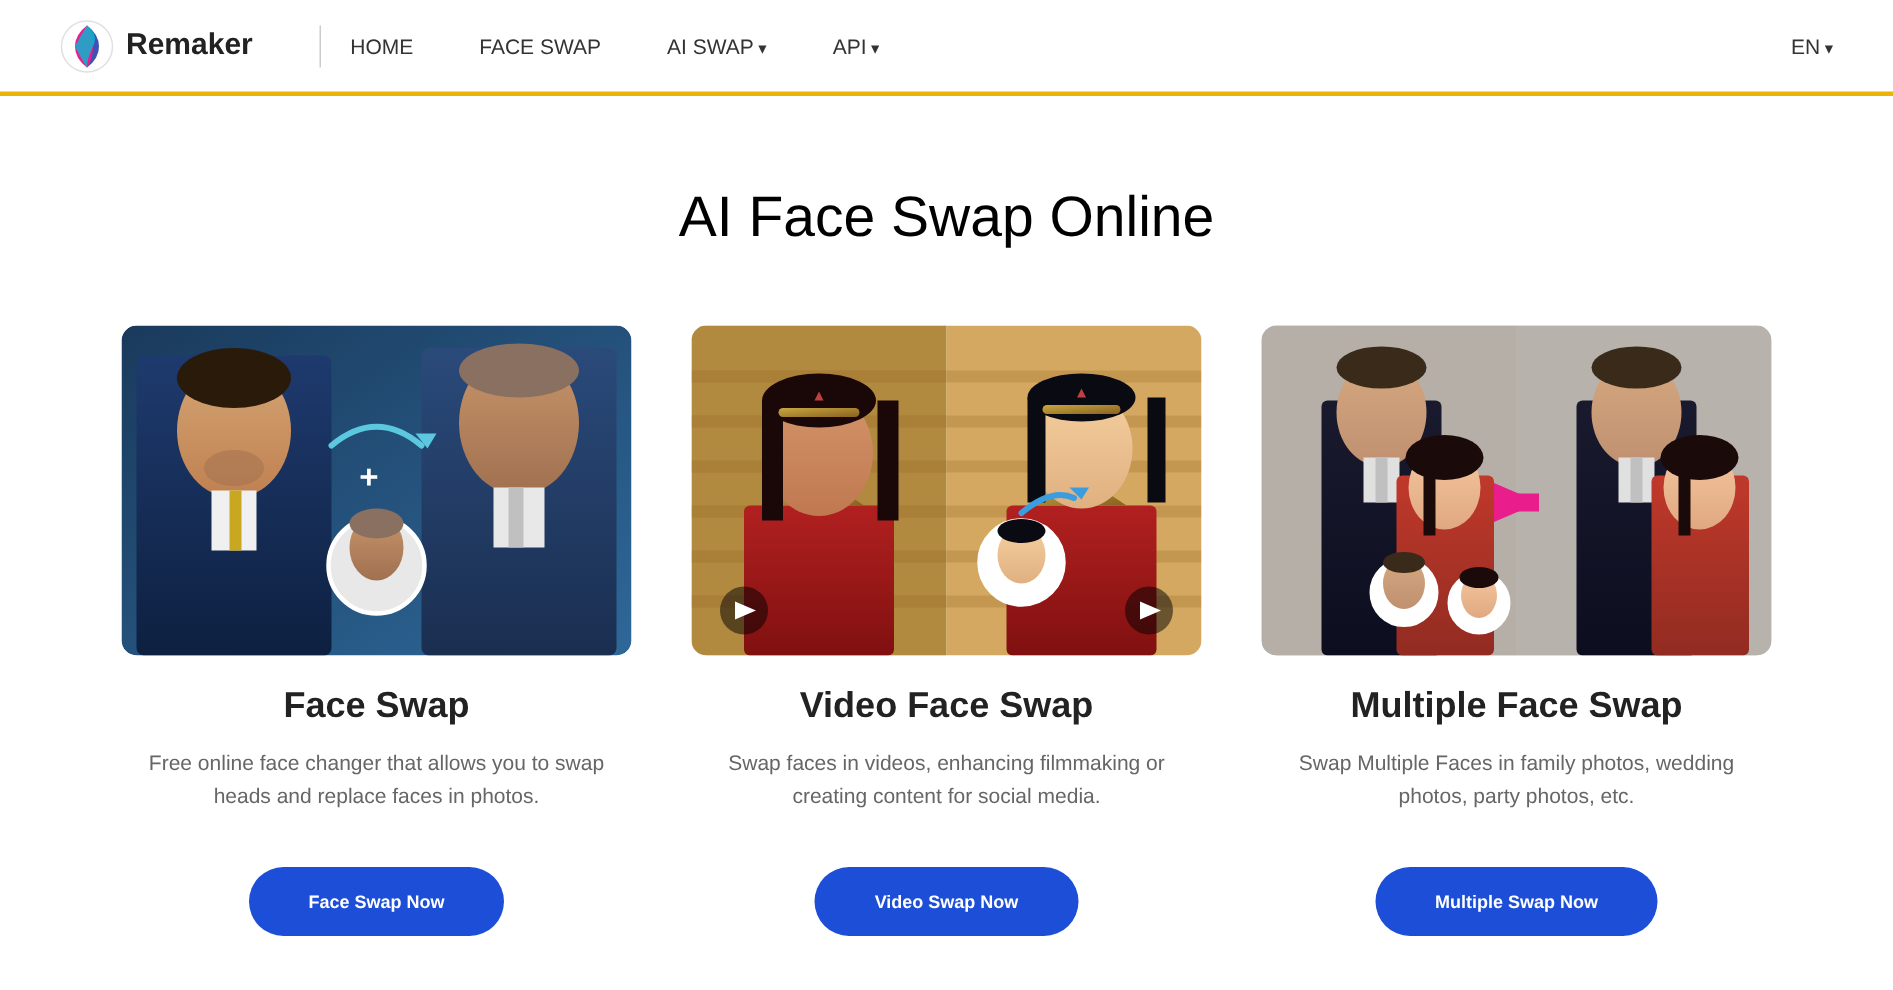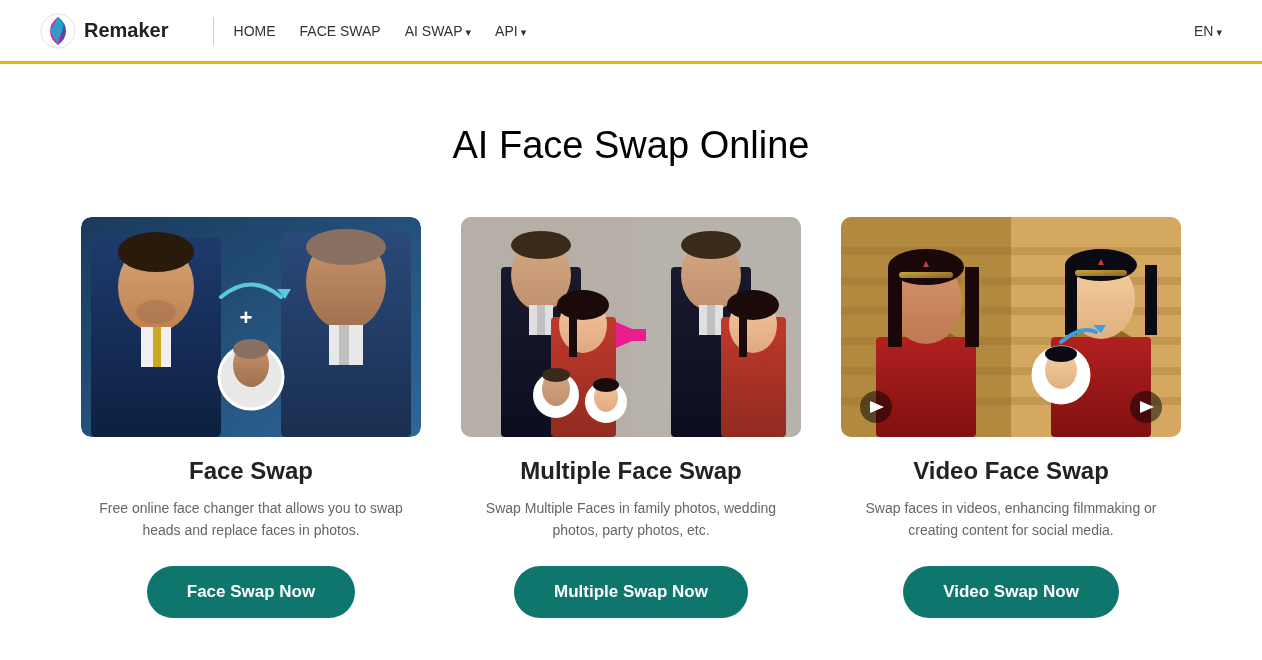--- a/index.html
+++ b/index.html
@@ -31,21 +31,21 @@
     }
     .divider {
       width: 1px;
       height: 28px;
       background: #ccc;
       margin: 0 20px;
     }
     nav {
       display: flex;
       align-items: center;
-      gap: 24px;
+      gap: 44px;
     }
     .nav-item {
       font-size: 14px;
       font-weight: 500;
       color: #333;
       cursor: pointer;
       text-decoration: none;
     }
     .nav-item.with-arrow::after {
       content: ' ▾';
@@ -113,30 +113,31 @@
     }
     .card-desc {
       font-size: 14px;
       color: #666;
       text-align: center;
       line-height: 1.6;
       margin-bottom: 24px;
       padding: 0 10px;
     }
     .card-btn {
-      background: #0f766e;
+      background: #1d4ed8;
       color: #fff;
       border: none;
       border-radius: 50px;
       padding: 16px 40px;
-      font-size: 17px;
+      font-size: 12px;
       font-weight: 600;
       cursor: pointer;
       transition: background 0.2s;
       white-space: nowrap;
+      margin-top: 12px;
     }
   </style>
 </head>
 <body>
 
 <header class="header">
   <div class="logo-area">
     <svg class="logo-icon" viewBox="0 0 36 36" fill="none" xmlns="http://www.w3.org/2000/svg">
       <circle cx="18" cy="18" r="17" stroke="#e0e0e0" stroke-width="1"></circle>
       <path d="M18 4 Q26 10 26 18 Q26 26 18 32 Q14 26 14 18 Q14 10 18 4Z" fill="#3f51b5"></path>
@@ -219,20 +220,104 @@
         <text x="165" y="108" font-size="22" fill="white" font-weight="bold" text-anchor="middle">+</text>
       </svg>
       <h2 class="card-title">Face Swap</h2>
       <p class="card-desc">Free online face changer that allows you to swap heads and replace faces in photos.</p>
       <button class="card-btn">Face Swap Now</button>
     </div>
 
     <div class="card">
       <svg class="card-svg" viewBox="0 0 340 220" xmlns="http://www.w3.org/2000/svg">
         <defs>
+          <linearGradient id="gold1" x1="0%" y1="0%" x2="100%" y2="100%">
+            <stop offset="0%" style="stop-color:#c8a840"></stop>
+            <stop offset="100%" style="stop-color:#8a6020"></stop>
+          </linearGradient>
+          <linearGradient id="womanSkin2" x1="0%" y1="0%" x2="0%" y2="100%">
+            <stop offset="0%" style="stop-color:#d4956a"></stop>
+            <stop offset="100%" style="stop-color:#c07850"></stop>
+          </linearGradient>
+          <linearGradient id="asianSkin" x1="0%" y1="0%" x2="0%" y2="100%">
+            <stop offset="0%" style="stop-color:#f5d0a0"></stop>
+            <stop offset="100%" style="stop-color:#e0b080"></stop>
+          </linearGradient>
+          <linearGradient id="armorRed" x1="0%" y1="0%" x2="0%" y2="100%">
+            <stop offset="0%" style="stop-color:#b22020"></stop>
+            <stop offset="100%" style="stop-color:#801010"></stop>
+          </linearGradient>
+        </defs>
+
+        <rect x="0" y="0" width="170" height="220" fill="#a88040" rx="10 0 0 10"></rect>
+
+        <rect x="0" y="0" width="170" height="220" fill="#c8a040" opacity="0.3" rx="10 0 0 10"></rect>
+
+        <rect x="0" y="30" width="170" height="8" fill="#a07030" opacity="0.4"></rect>
+        <rect x="0" y="60" width="170" height="8" fill="#a07030" opacity="0.4"></rect>
+        <rect x="0" y="90" width="170" height="8" fill="#a07030" opacity="0.4"></rect>
+        <rect x="0" y="120" width="170" height="8" fill="#a07030" opacity="0.4"></rect>
+        <rect x="0" y="150" width="170" height="8" fill="#a07030" opacity="0.4"></rect>
+        <rect x="0" y="180" width="170" height="8" fill="#a07030" opacity="0.4"></rect>
+
+        <rect x="35" y="120" width="100" height="100" fill="url(#armorRed)" rx="4"></rect>
+
+        <path d="M 55 120 L 85 100 L 115 120 Z" fill="url(#gold1)"></path>
+
+        <ellipse cx="85" cy="85" rx="36" ry="42" fill="url(#womanSkin2)"></ellipse>
+
+        <ellipse cx="85" cy="50" rx="38" ry="18" fill="#1a0808"></ellipse>
+        <rect x="47" y="50" width="14" height="80" fill="#1a0808"></rect>
+        <rect x="124" y="50" width="14" height="80" fill="#1a0808"></rect>
+
+        <rect x="58" y="55" width="54" height="6" fill="url(#gold1)" rx="3"></rect>
+        <polygon points="82,50 88,50 85,44" fill="#c04040"></polygon>
+
+        <circle cx="35" cy="190" r="16" fill="rgba(0,0,0,0.5)"></circle>
+        <polygon points="29,184 29,196 43,190" fill="white"></polygon>
+
+        <rect x="170" y="0" width="170" height="220" fill="#d4a860" rx="0 10 10 0"></rect>
+
+        <rect x="170" y="30" width="170" height="8" fill="#a07030" opacity="0.3"></rect>
+        <rect x="170" y="60" width="170" height="8" fill="#a07030" opacity="0.3"></rect>
+        <rect x="170" y="90" width="170" height="8" fill="#a07030" opacity="0.3"></rect>
+        <rect x="170" y="120" width="170" height="8" fill="#a07030" opacity="0.3"></rect>
+        <rect x="170" y="150" width="170" height="8" fill="#a07030" opacity="0.3"></rect>
+        <rect x="170" y="180" width="170" height="8" fill="#a07030" opacity="0.3"></rect>
+
+        <rect x="210" y="120" width="100" height="100" fill="url(#armorRed)" rx="4"></rect>
+        <path d="M 230 120 L 260 100 L 290 120 Z" fill="url(#gold1)"></path>
+
+        <ellipse cx="260" cy="82" rx="34" ry="40" fill="url(#asianSkin)"></ellipse>
+
+        <ellipse cx="260" cy="48" rx="36" ry="16" fill="#0a0a12"></ellipse>
+        <rect x="224" y="48" width="12" height="70" fill="#0a0a12"></rect>
+        <rect x="304" y="48" width="12" height="70" fill="#0a0a12"></rect>
+
+        <rect x="234" y="53" width="52" height="6" fill="url(#gold1)" rx="3"></rect>
+        <polygon points="257,48 263,48 260,42" fill="#c04040"></polygon>
+
+        <circle cx="220" cy="158" r="28" fill="white" stroke="white" stroke-width="3"></circle>
+        <ellipse cx="220" cy="153" rx="16" ry="19" fill="url(#asianSkin)"></ellipse>
+        <ellipse cx="220" cy="137" rx="16" ry="8" fill="#0a0a12"></ellipse>
+
+        <path d="M 220 125 Q 240 108 255 115" stroke="#3b9de0" stroke-width="4" fill="none" stroke-linecap="round"></path>
+        <polygon points="252,108 260,116 265,108" fill="#3b9de0"></polygon>
+
+        <circle cx="305" cy="190" r="16" fill="rgba(0,0,0,0.5)"></circle>
+        <polygon points="299,184 299,196 313,190" fill="white"></polygon>
+      </svg>
+      <h2 class="card-title">Video Face Swap</h2>
+      <p class="card-desc">Swap faces in videos, enhancing filmmaking or creating content for social media.</p>
+      <button class="card-btn">Video Swap Now</button>
+    </div>
+
+    <div class="card">
+      <svg class="card-svg" viewBox="0 0 340 220" xmlns="http://www.w3.org/2000/svg">
+        <defs>
           <linearGradient id="bg2" x1="0%" y1="0%" x2="100%" y2="0%">
             <stop offset="0%" style="stop-color:#b8b0a8"></stop>
             <stop offset="100%" style="stop-color:#c0bab2"></stop>
           </linearGradient>
           <linearGradient id="manSkin" x1="0%" y1="0%" x2="0%" y2="100%">
             <stop offset="0%" style="stop-color:#d4a880"></stop>
             <stop offset="100%" style="stop-color:#c09070"></stop>
           </linearGradient>
           <linearGradient id="womanSkin" x1="0%" y1="0%" x2="0%" y2="100%">
             <stop offset="0%" style="stop-color:#f5c8a0"></stop>
@@ -287,98 +372,14 @@
 
         <circle cx="145" cy="185" r="20" fill="white" stroke="white" stroke-width="2"></circle>
         <ellipse cx="145" cy="180" rx="12" ry="15" fill="url(#womanSkin)"></ellipse>
         <ellipse cx="145" cy="168" rx="13" ry="7" fill="#1a0a0a"></ellipse>
       </svg>
       <h2 class="card-title">Multiple Face Swap</h2>
       <p class="card-desc">Swap Multiple Faces in family photos, wedding photos, party photos, etc.</p>
       <button class="card-btn">Multiple Swap Now</button>
     </div>
 
-    <div class="card">
-      <svg class="card-svg" viewBox="0 0 340 220" xmlns="http://www.w3.org/2000/svg">
-        <defs>
-          <linearGradient id="gold1" x1="0%" y1="0%" x2="100%" y2="100%">
-            <stop offset="0%" style="stop-color:#c8a840"></stop>
-            <stop offset="100%" style="stop-color:#8a6020"></stop>
-          </linearGradient>
-          <linearGradient id="womanSkin2" x1="0%" y1="0%" x2="0%" y2="100%">
-            <stop offset="0%" style="stop-color:#d4956a"></stop>
-            <stop offset="100%" style="stop-color:#c07850"></stop>
-          </linearGradient>
-          <linearGradient id="asianSkin" x1="0%" y1="0%" x2="0%" y2="100%">
-            <stop offset="0%" style="stop-color:#f5d0a0"></stop>
-            <stop offset="100%" style="stop-color:#e0b080"></stop>
-          </linearGradient>
-          <linearGradient id="armorRed" x1="0%" y1="0%" x2="0%" y2="100%">
-            <stop offset="0%" style="stop-color:#b22020"></stop>
-            <stop offset="100%" style="stop-color:#801010"></stop>
-          </linearGradient>
-        </defs>
-
-        <rect x="0" y="0" width="170" height="220" fill="#a88040" rx="10 0 0 10"></rect>
-
-        <rect x="0" y="0" width="170" height="220" fill="#c8a040" opacity="0.3" rx="10 0 0 10"></rect>
-
-        <rect x="0" y="30" width="170" height="8" fill="#a07030" opacity="0.4"></rect>
-        <rect x="0" y="60" width="170" height="8" fill="#a07030" opacity="0.4"></rect>
-        <rect x="0" y="90" width="170" height="8" fill="#a07030" opacity="0.4"></rect>
-        <rect x="0" y="120" width="170" height="8" fill="#a07030" opacity="0.4"></rect>
-        <rect x="0" y="150" width="170" height="8" fill="#a07030" opacity="0.4"></rect>
-        <rect x="0" y="180" width="170" height="8" fill="#a07030" opacity="0.4"></rect>
-
-        <rect x="35" y="120" width="100" height="100" fill="url(#armorRed)" rx="4"></rect>
-
-        <path d="M 55 120 L 85 100 L 115 120 Z" fill="url(#gold1)"></path>
-
-        <ellipse cx="85" cy="85" rx="36" ry="42" fill="url(#womanSkin2)"></ellipse>
-
-        <ellipse cx="85" cy="50" rx="38" ry="18" fill="#1a0808"></ellipse>
-        <rect x="47" y="50" width="14" height="80" fill="#1a0808"></rect>
-        <rect x="124" y="50" width="14" height="80" fill="#1a0808"></rect>
-
-        <rect x="58" y="55" width="54" height="6" fill="url(#gold1)" rx="3"></rect>
-        <polygon points="82,50 88,50 85,44" fill="#c04040"></polygon>
-
-        <circle cx="35" cy="190" r="16" fill="rgba(0,0,0,0.5)"></circle>
-        <polygon points="29,184 29,196 43,190" fill="white"></polygon>
-
-        <rect x="170" y="0" width="170" height="220" fill="#d4a860" rx="0 10 10 0"></rect>
-
-        <rect x="170" y="30" width="170" height="8" fill="#a07030" opacity="0.3"></rect>
-        <rect x="170" y="60" width="170" height="8" fill="#a07030" opacity="0.3"></rect>
-        <rect x="170" y="90" width="170" height="8" fill="#a07030" opacity="0.3"></rect>
-        <rect x="170" y="120" width="170" height="8" fill="#a07030" opacity="0.3"></rect>
-        <rect x="170" y="150" width="170" height="8" fill="#a07030" opacity="0.3"></rect>
-        <rect x="170" y="180" width="170" height="8" fill="#a07030" opacity="0.3"></rect>
-
-        <rect x="210" y="120" width="100" height="100" fill="url(#armorRed)" rx="4"></rect>
-        <path d="M 230 120 L 260 100 L 290 120 Z" fill="url(#gold1)"></path>
-
-        <ellipse cx="260" cy="82" rx="34" ry="40" fill="url(#asianSkin)"></ellipse>
-
-        <ellipse cx="260" cy="48" rx="36" ry="16" fill="#0a0a12"></ellipse>
-        <rect x="224" y="48" width="12" height="70" fill="#0a0a12"></rect>
-        <rect x="304" y="48" width="12" height="70" fill="#0a0a12"></rect>
-
-        <rect x="234" y="53" width="52" height="6" fill="url(#gold1)" rx="3"></rect>
-        <polygon points="257,48 263,48 260,42" fill="#c04040"></polygon>
-
-        <circle cx="220" cy="158" r="28" fill="white" stroke="white" stroke-width="3"></circle>
-        <ellipse cx="220" cy="153" rx="16" ry="19" fill="url(#asianSkin)"></ellipse>
-        <ellipse cx="220" cy="137" rx="16" ry="8" fill="#0a0a12"></ellipse>
-
-        <path d="M 220 125 Q 240 108 255 115" stroke="#3b9de0" stroke-width="4" fill="none" stroke-linecap="round"></path>
-        <polygon points="252,108 260,116 265,108" fill="#3b9de0"></polygon>
-
-        <circle cx="305" cy="190" r="16" fill="rgba(0,0,0,0.5)"></circle>
-        <polygon points="299,184 299,196 313,190" fill="white"></polygon>
-      </svg>
-      <h2 class="card-title">Video Face Swap</h2>
-      <p class="card-desc">Swap faces in videos, enhancing filmmaking or creating content for social media.</p>
-      <button class="card-btn">Video Swap Now</button>
-    </div>
-
   </div>
 </main>
 
 </body></html>

